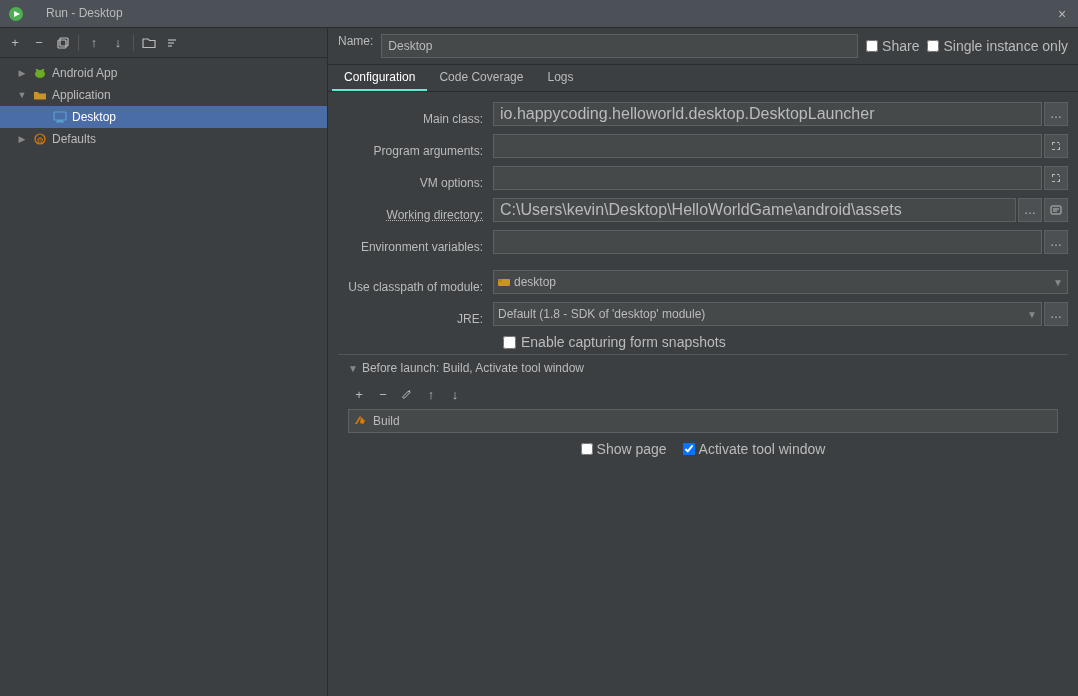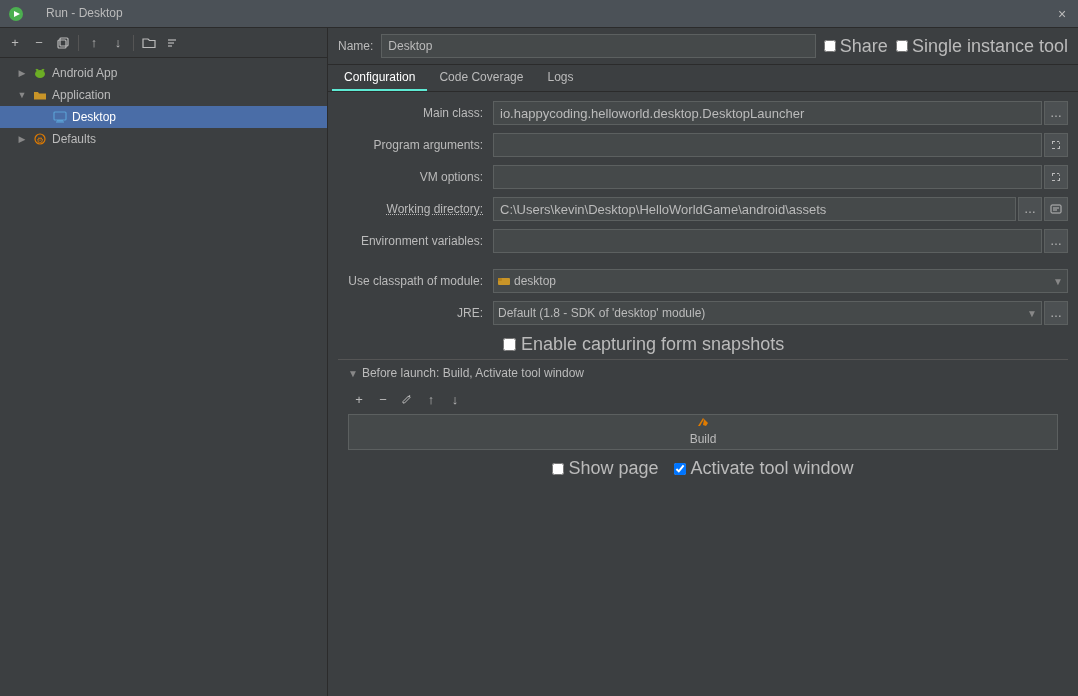--- a/index.html
+++ b/index.html
@@ -127,21 +127,20 @@
     .right-panel {
       flex: 1;
       display: flex;
       flex-direction: column;
       background: #3c3f41;
     }
 
     
     .name-bar {
       display: flex;
-      align-items: center;
       padding: 6px 10px;
       gap: 8px;
       border-bottom: 1px solid #2b2b2b;
     }
     .name-label {
       color: #bbbbbb;
       font-size: 12px;
       white-space: nowrap;
     }
     .name-input {
@@ -157,21 +156,21 @@
     .checkbox-group {
       display: flex;
       align-items: center;
       gap: 4px;
     }
     .checkbox-group input[type=checkbox] {
       width: 12px;
       height: 12px;
     }
     .checkbox-label {
-      font-size: 18px;
+      font-size: 14px;
       color: #bbbbbb;
       white-space: nowrap;
     }
 
     
     .tabs-bar {
       display: flex;
       border-bottom: 1px solid #2b2b2b;
       background: #3c3f41;
       padding: 0 4px;
@@ -189,21 +188,21 @@
     }
 
     
     .config-panel {
       flex: 1;
       overflow-y: auto;
       padding: 8px 10px;
     }
     .form-row {
       display: flex;
-      align-items: center;
+      align-items: flex-end;
       margin-bottom: 6px;
       min-height: 26px;
     }
     .form-label {
       width: 155px;
       min-width: 155px;
       font-size: 12px;
       color: #bbbbbb;
       text-align: right;
       padding-right: 10px;
@@ -217,21 +216,21 @@
       align-items: center;
       gap: 2px;
     }
     .form-input {
       flex: 1;
       background: #45494a;
       border: 1px solid #5c6060;
       color: #bbbbbb;
       height: 24px;
       padding: 0 6px;
-      font-size: 13px;
+      font-size: 16px;
       outline: none;
     }
     .form-btn-small {
       width: 24px;
       height: 24px;
       background: #4c5052;
       border: 1px solid #5c6060;
       color: #bbbbbb;
       display: flex;
       align-items: center;
@@ -289,25 +288,25 @@
       align-items: center;
       gap: 2px;
       padding: 2px 10px 4px;
     }
     .before-launch-list {
       padding: 0 10px;
     }
     .build-item {
       display: flex;
       align-items: center;
-      height: 36px;
+      gap: 6px;
+      height: 24px;
       padding: 0 4px;
       background: #45494a;
       border: 1px solid #5c6060;
-      flex-direction: column;
     }
     .build-icon {
       color: #e07b00;
       font-size: 13px;
     }
     .build-label {
       font-size: 12px;
       color: #bbbbbb;
     }
 
@@ -425,21 +424,21 @@
 
     <div class="name-bar">
       <span class="name-label">Name:</span>
       <input class="name-input" type="text" value="Desktop" style="">
       <div class="checkbox-group">
         <input type="checkbox" style="">
         <span class="checkbox-label">Share</span>
       </div>
       <div class="checkbox-group">
         <input type="checkbox" style="">
-        <span class="checkbox-label">Single instance tool</span>
+        <span class="checkbox-label">Single instance only</span>
       </div>
     </div>
 
     <div class="tabs-bar">
       <div class="tab active">Configuration</div>
       <div class="tab">Code Coverage</div>
       <div class="tab">Logs</div>
     </div>
 
     <div class="config-panel">

